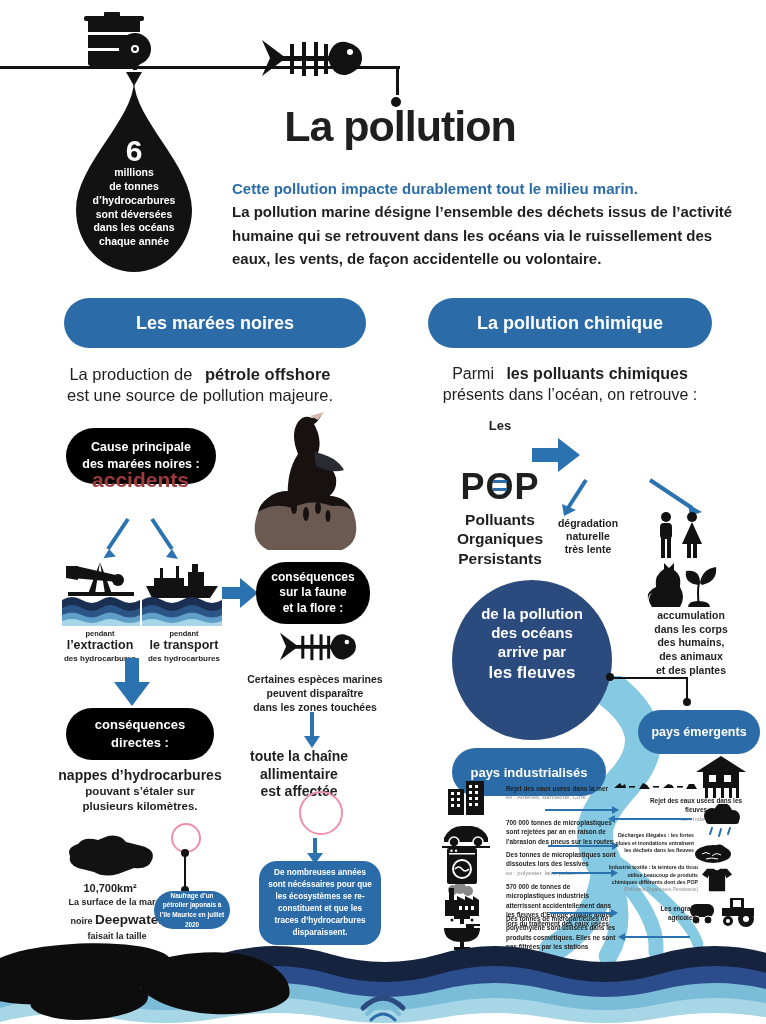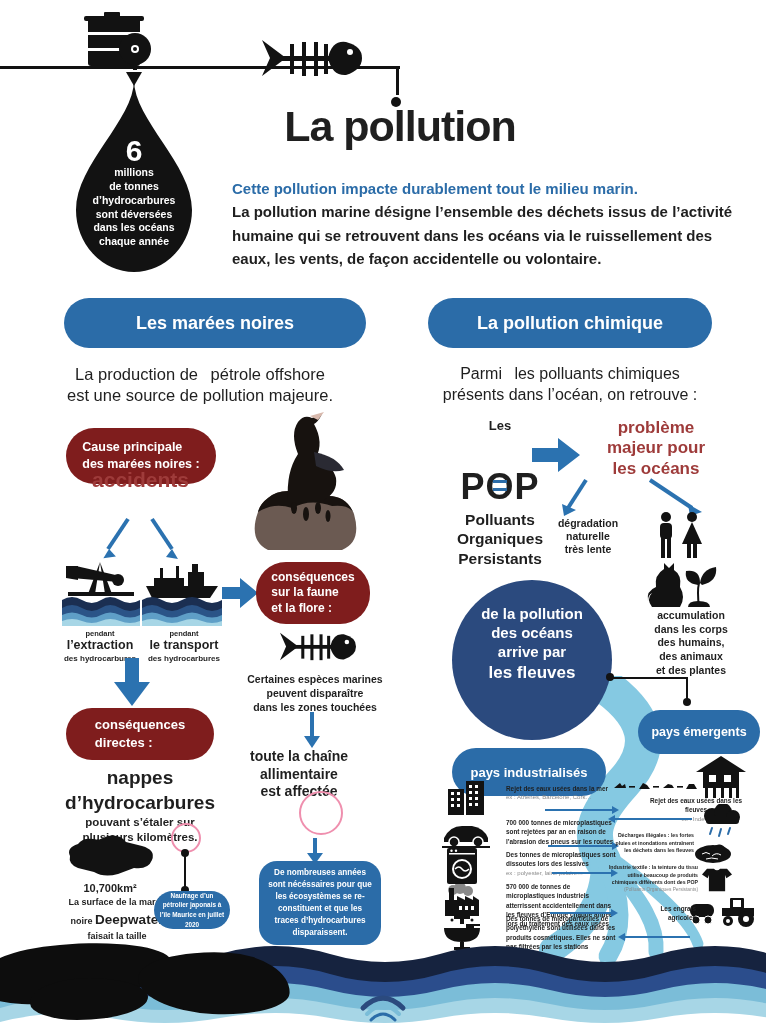--- a/index.html
+++ b/index.html
@@ -4,59 +4,59 @@
 <style>
   html,body{margin:0;padding:0;background:#e8e8e8;}
   #canvas{position:relative;width:766px;height:1024px;background:#fff;margin:0 auto;
     font-family:"Liberation Sans",sans-serif;color:#1f1f1f;overflow:hidden;}
   .abs{position:absolute;}
   .ctr{text-align:center;}
   .blue{color:#2b6ca8;}
   .red{color:#9e3b3a;}
   .pill{background:#2b6ca8;border-radius:26px;display:flex;align-items:center;justify-content:center;
     color:#fff;font-weight:800;}
-  .bpill{background:#7f1d1d;border-radius:28px;display:flex;align-items:center;justify-content:center;
-    color:#fff;font-weight:800;text-align:left;}
+  .bpill{background:#000000;border-radius:28px;display:flex;align-items:center;justify-content:center;
+    color:#fff;font-weight:800;text-align:center;}
   
   #top-line{left:0;top:66px;width:400px;height:3px;background:#121212;}
   #top-line-v{left:396px;top:69px;width:3px;height:26px;background:#121212;}
   #top-line-dot{left:391px;top:97px;width:10px;height:10px;background:#121212;border-radius:50%;}
   #barrel-svg{left:82px;top:12px;}
   #pulley-svg{left:116px;top:32px;}
   #drop-svg{left:74px;top:72px;}
   #drop-text{left:74px;top:136px;width:120px;color:#fff;text-align:center;}
   #drop-big{font-size:30px;font-weight:800;line-height:1;}
   .drop-line{font-size:10.5px;font-weight:800;line-height:1.32;}
   #fish-top-svg{left:262px;top:34px;}
   #title{left:140px;top:102px;width:520px;text-align:center;font-size:43px;font-weight:800;letter-spacing:-1px;}
   #intro{left:232px;top:176px;width:514px;font-size:15px;font-weight:700;line-height:1.55;}
   #intro-hl{color:#2b6ca8;margin-top:1px;}
   
   #pill-left{left:64px;top:298px;width:302px;height:50px;font-size:18px;}
   #pill-right{left:428px;top:298px;width:284px;height:50px;font-size:18px;}
   #left-sub{left:30px;top:364px;width:340px;font-size:16.5px;font-weight:500;line-height:1.3;}
   #right-sub{left:415px;top:364px;width:310px;font-size:16px;font-weight:500;line-height:1.3;}
-  #left-sub b,#right-sub b{font-weight:400;margin-left:8px;}
+  #left-sub b,#right-sub b{font-weight:700;margin-left:8px;}
   
   #cause-pill{left:66px;top:428px;width:150px;height:56px;font-size:12.5px;line-height:1.35;}
   #accidents{left:58px;top:468px;width:165px;font-size:21px;font-weight:800;}
   #fork-arrows{left:80px;top:517px;}
   #rig-icon{left:62px;top:556px;}
   #ship-icon{left:142px;top:556px;}
   .src-label{width:104px;text-align:center;line-height:1.25;}
   #extraction-label{left:48px;top:629px;}
   #transport-label{left:136px;top:629px;width:96px;}
   .src-label .t1{font-size:7.5px;font-weight:700;}
   .src-label .t2{font-size:12.5px;font-weight:800;}
   .src-label .t3{font-size:8px;font-weight:800;}
   #to-fauna-arrow{left:222px;top:576px;}
   #down-arrow-1{left:110px;top:658px;}
   #direct-pill{left:66px;top:708px;width:148px;height:52px;font-size:13px;line-height:1.35;}
   #nappes{left:30px;top:766px;width:220px;line-height:1.3;}
-  #nappes .n1{font-size:19px;font-weight:800;}
+  #nappes .n1{font-size:14px;font-weight:800;}
   #nappes .n2{font-size:11.5px;font-weight:800;}
   #jamaica-svg{left:64px;top:830px;}
   #jamaica-area{left:64px;top:882px;width:92px;font-size:11px;font-weight:800;}
   #deepwater{left:44px;top:896px;width:146px;line-height:1.35;}
   #deepwater .s{font-size:9px;font-weight:800;}
   #deepwater .b{font-size:13.5px;font-weight:800;}
   .pinkcircle{border:2px solid #ef8fae;border-radius:50%;}
   #pink-circle-1{left:171px;top:823px;width:26px;height:26px;}
   #maurice-line{left:184px;top:851px;width:2px;height:40px;background:#121212;}
   .cdot{width:8px;height:8px;background:#121212;border-radius:50%;}
@@ -339,25 +339,20 @@
   </svg>
 
   <div class="abs" id="years-box">De nombreuses années sont nécéssaires pour que les écosystèmes se re-constituent et que les traces d’hydrocarbures disparaissent.</div>
 
   <div class="abs ctr" id="les-label">Les</div>
   <div class="abs ctr" id="pop-label">POP</div>
   <div class="abs ctr blue" id="equals-label">=</div>
   <svg class="abs" id="pop-arrow" width="48" height="38" viewBox="0 0 48 38">
     <polygon points="0,12 26,12 26,2 48,19 26,36 26,26 0,26" fill="#2b72b0"></polygon>
   </svg>
-  <div class="abs ctr red" id="problem">
-    <div>problème</div>
-    <div>majeur pour</div>
-    <div>les océans</div>
-  </div>
   <div class="abs ctr" id="pop-full">
     <div>Polluants</div>
     <div>Organiques</div>
     <div>Persistants</div>
   </div>
   <svg class="abs" id="deg-arrows" width="152" height="40" viewBox="0 0 152 40">
     <g stroke="#2b72b0" stroke-width="4">
         <line x1="30" y1="2" x2="12" y2="30"></line>
         <line x1="94" y1="2" x2="136" y2="30"></line>
       </g>

